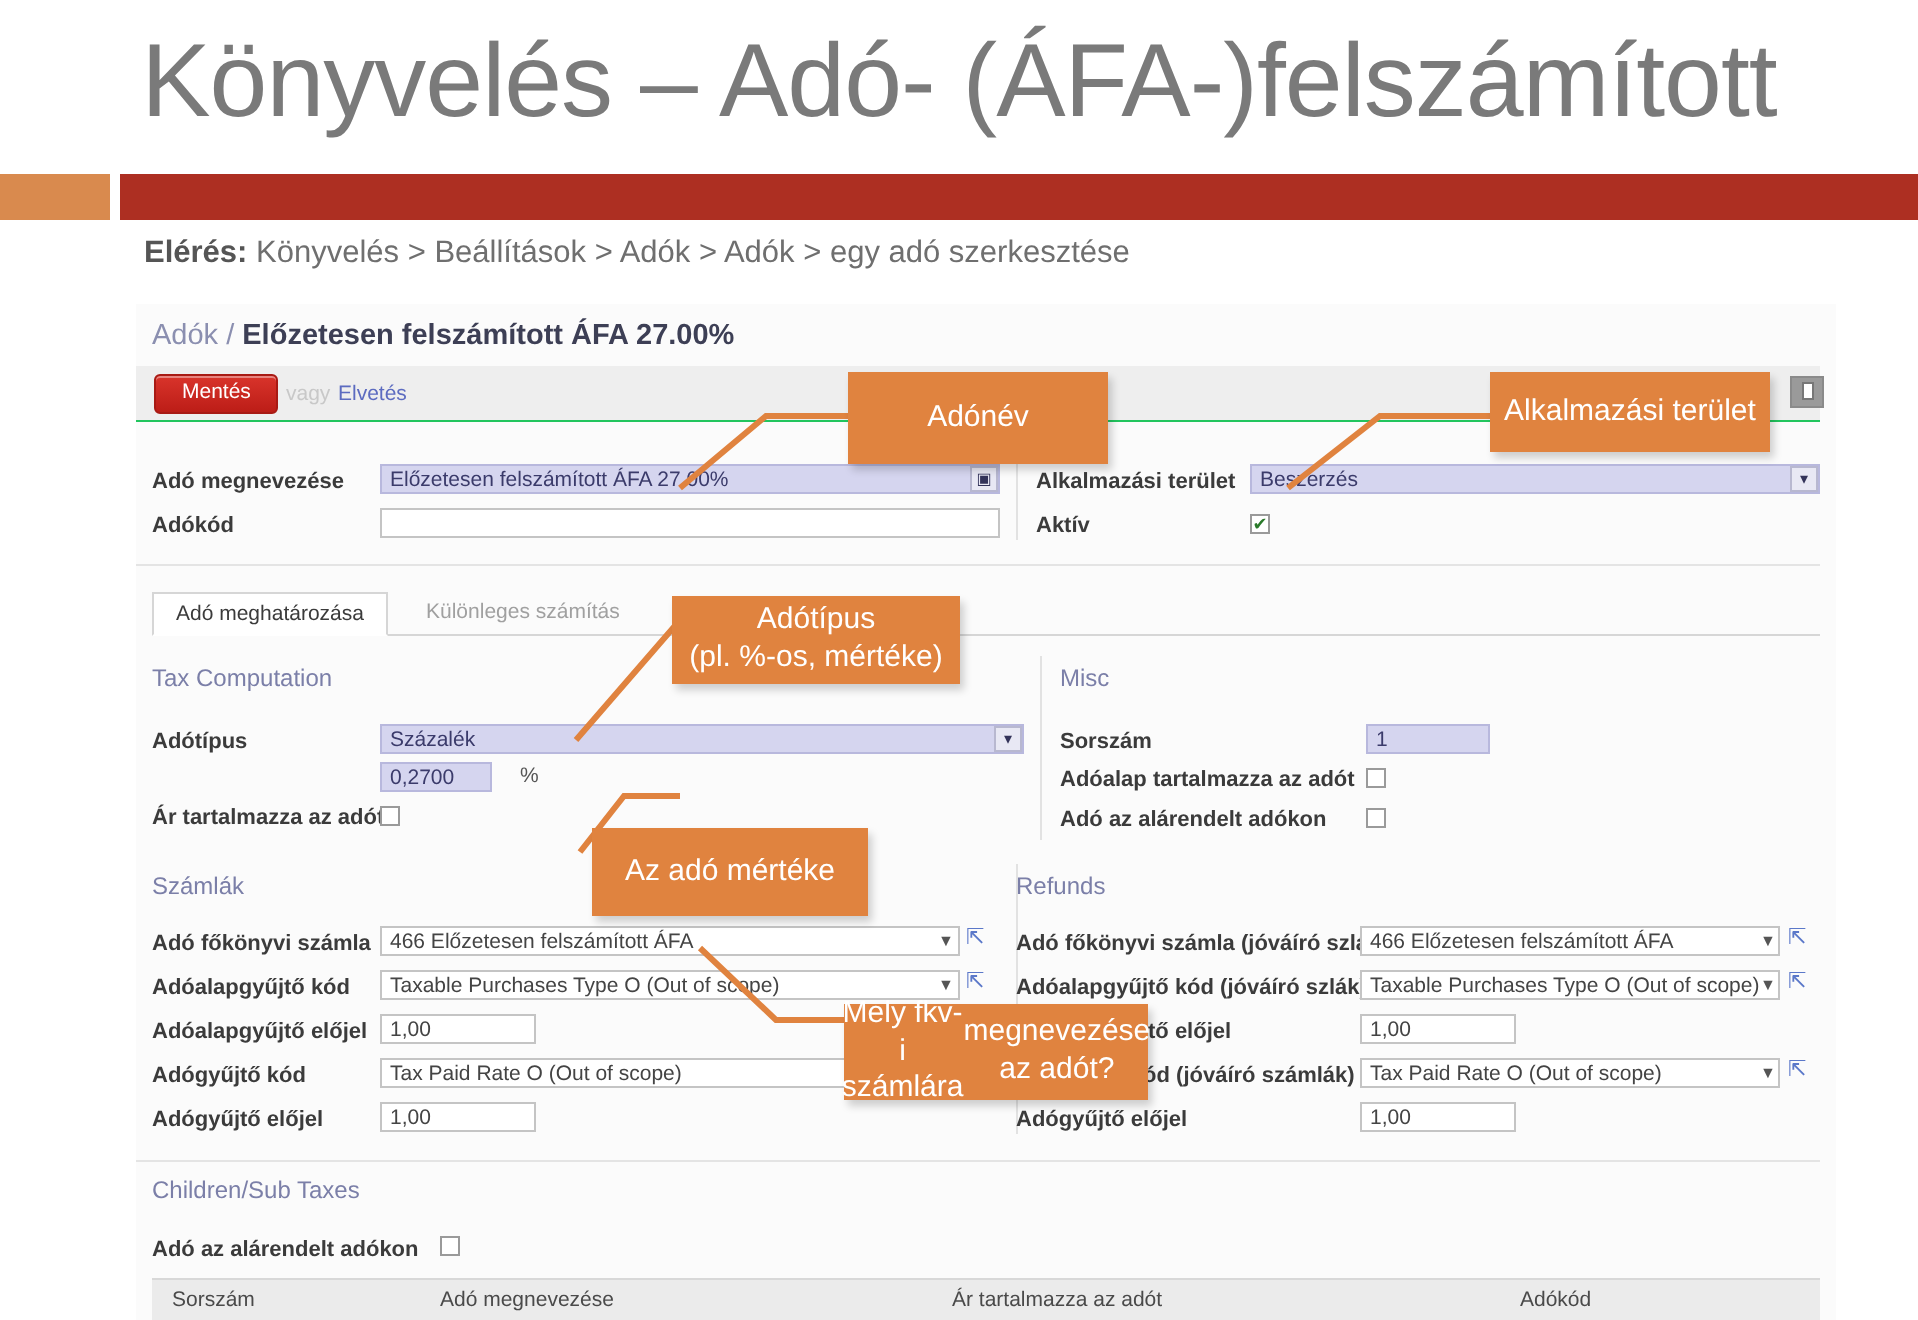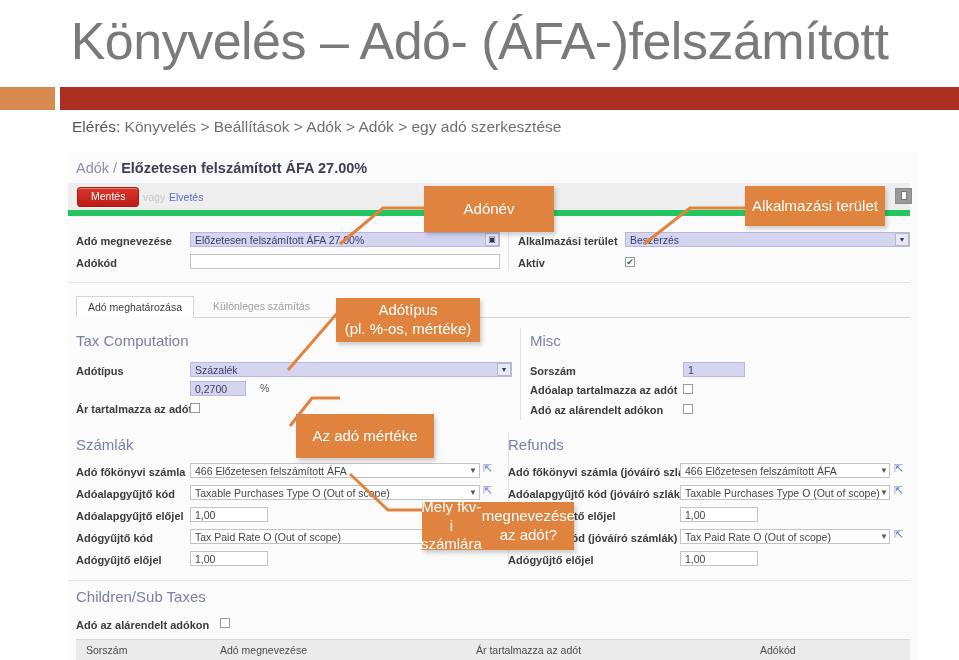--- a/index.html
+++ b/index.html
@@ -22,21 +22,21 @@
     background:#d98a4e;
   }
   #accent-bar{
     position:absolute;left:60px;top:87px;width:899px;height:23px;
     background:#ad2f22;
   }
   #access-path{
     position:absolute;left:72px;top:118px;
     font-size:15.5px;color:#6f6f6f;white-space:nowrap;
   }
-  #access-path b{color:#555;font-weight:normal;}
+  #access-path b{color:#555;font-weight:bold;}
 
   
   #app-shot{
     position:absolute;left:68px;top:152px;width:850px;height:508px;
     background:#ffffff;
     font-family:"Liberation Sans", sans-serif;
     color:#4a4a4a;
     overflow:hidden;
   }
   .shot-bg{
@@ -44,21 +44,21 @@
     background:linear-gradient(#fbfbfb,#fbfbfb);
   }
   #crumb{
     position:absolute;left:8px;top:8px;font-size:14.5px;color:#8b8fb0;
     white-space:nowrap;
   }
   #crumb .cur{color:#3d3f55;font-weight:bold;}
 
   #toolbar{
     position:absolute;left:0px;top:31px;width:842px;height:27px;
-    background:#eeeeee;border-bottom:6px solid #22c55e;
+    background:#eeeeee;border-bottom:1px solid #22c55e;
   }
   #btn-save{
     position:absolute;left:9px;top:4px;
     background:linear-gradient(#d9342b,#bc1d17);
     color:#fff;border:1px solid #a81a14;border-radius:3px;
     font-size:10.5px;padding:3px 13px;line-height:1.1;
     box-shadow:0 1px 0 rgba(255,255,255,.4) inset;
   }
   #lbl-or{position:absolute;left:75px;top:8px;font-size:10.5px;color:#c8c8c8;}
   #btn-discard{position:absolute;left:101px;top:8px;font-size:10.5px;color:#5c6bc0;}
@@ -75,21 +75,21 @@
     box-sizing:border-box;
   }
   .cbx.on{color:#2a7a2a;font-size:9px;line-height:8px;text-align:center;}
   .caret{
     position:absolute;width:14px;height:13px;background:#e8e8f4;border:1px solid #b8b8d0;
     box-sizing:border-box;font-size:8px;line-height:11px;text-align:center;color:#33335a;
   }
   .sel-caret{position:absolute;font-size:8px;color:#555;}
   .ext{position:absolute;font-size:11px;color:#5b78c9;}
 
-  .sec-title{position:absolute;font-size:15px;color:#7b7fa8;white-space:nowrap;}
+  .sec-title{position:absolute;font-size:12px;color:#7b7fa8;white-space:nowrap;}
 
   #tabstrip{position:absolute;left:8px;top:144px;width:834px;height:21px;border-bottom:1px solid #d6d6d6;}
   .tab{
     position:absolute;top:0;font-size:10.5px;padding:4px 11px;
     box-sizing:border-box;white-space:nowrap;
   }
   .tab.active{background:#fff;border:1px solid #d6d6d6;border-bottom:1px solid #fff;color:#3b3b3b;}
   .tab.inactive{color:#a0a0a0;}
 
   .divider-v{position:absolute;width:1px;background:#e2e2e2;}

